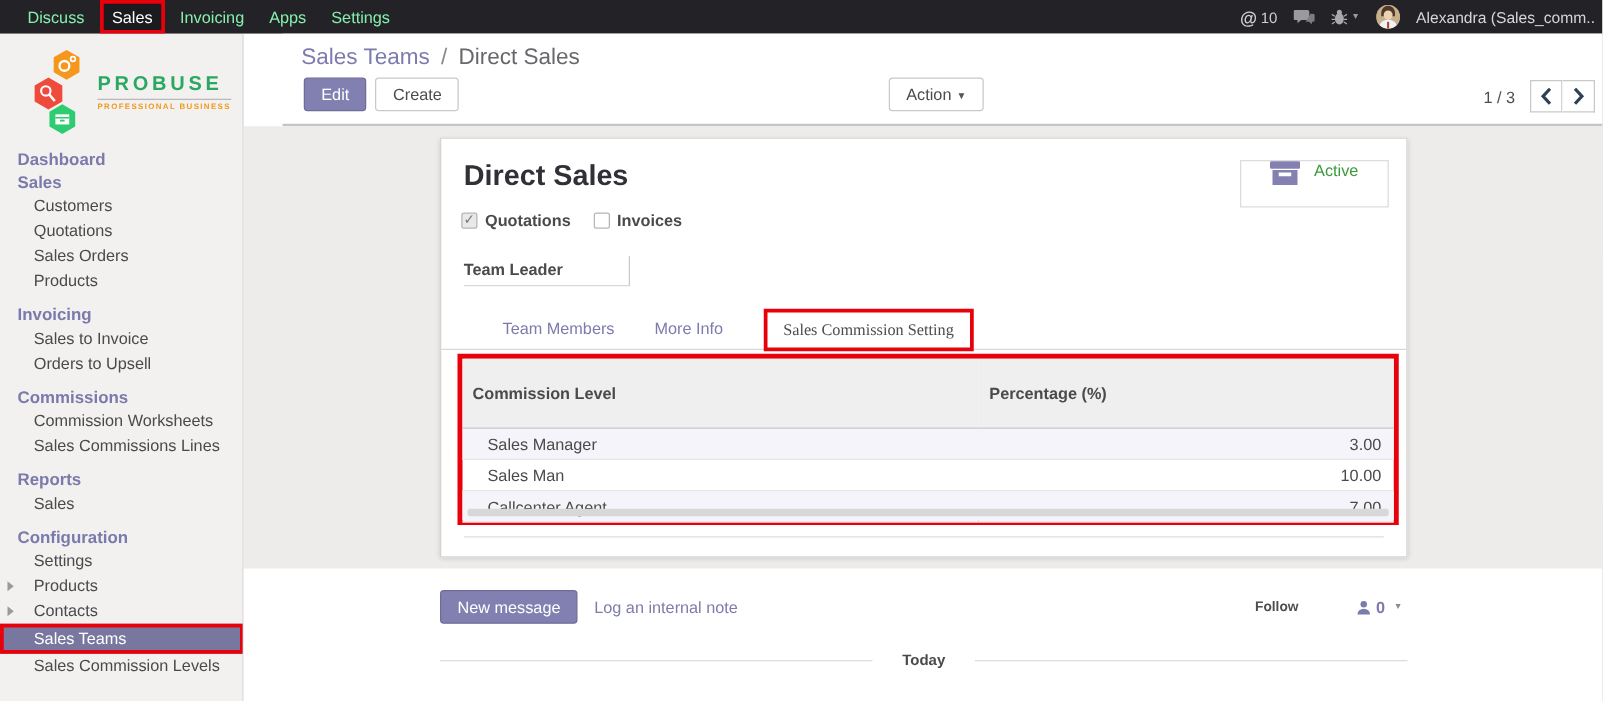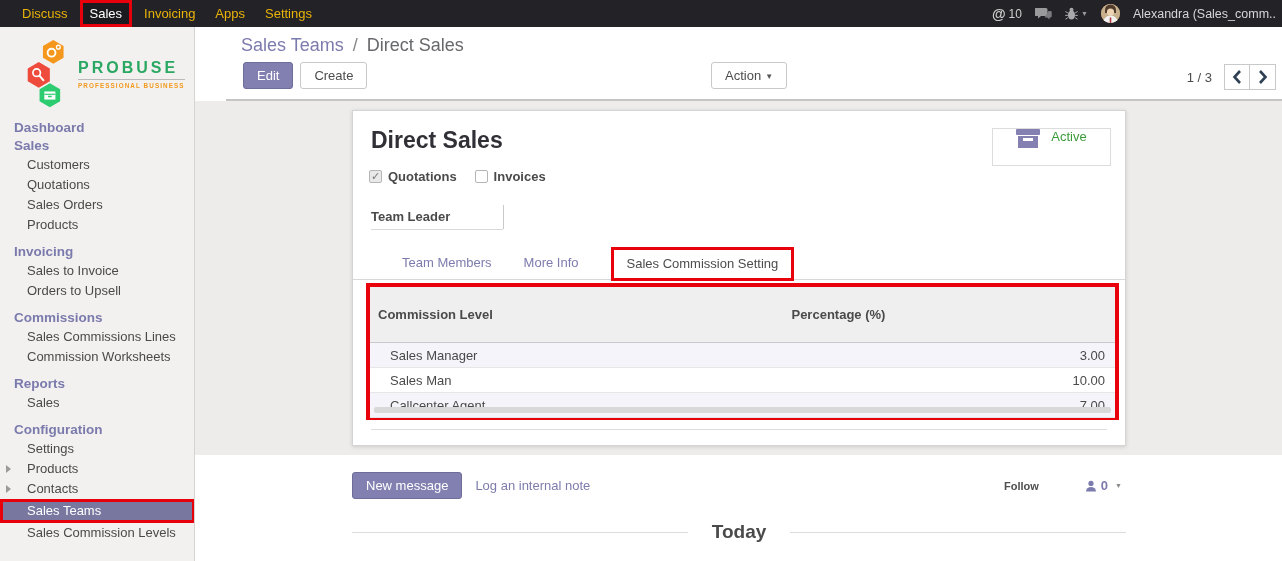--- a/index.html
+++ b/index.html
@@ -7,21 +7,21 @@
   #screen {
     position:relative; width:1282px; height:561px; overflow:hidden;
     font-family:"Liberation Sans", sans-serif; background:#fff;
   }
   
   .topbar {
     position:absolute; top:0; left:0; width:1282px; height:27px;
     background:#222227; display:flex; align-items:center; color:#c9c9c9;
   }
   .nav-left { display:flex; align-items:center; height:27px; margin-left:12px; }
-  .nav-item { font-size:13px; padding:0 10px; line-height:27px; color:#eab308; cursor:default; }
+  .nav-item { font-size:13px; padding:0 10px; line-height:27px; color:#86efac; cursor:default; }
   .nav-item.red-box {
     border:3px solid #e8000b; height:27px; line-height:21px; color:#fff;
     padding:0 7px; margin:0 2px; background:#1b1b1f;
   }
   .nav-right { position:absolute; right:6px; top:0; height:27px; display:flex; align-items:center; gap:13px; }
   .at-wrap { display:flex; align-items:center; gap:3px; color:#cfcfcf; }
   .at-sym { font-size:14px; font-weight:bold; }
   .at-count { font-size:12px; }
   .caret-dn { font-size:7px; color:#9b9b9b; margin-left:3px; }
   .avatar-wrap { width:19px; height:19px; border-radius:50%; overflow:hidden; background:#caa66c; flex:0 0 auto; }
@@ -88,21 +88,21 @@
   .tl-row { position:absolute; left:18px; top:96px; }
   .tl-label { display:inline-block; width:132px; font-size:13px; font-weight:bold; color:#4a4a4a;
     border-bottom:1px solid #d9d9d9; padding-bottom:5px; }
   .tl-sep { position:absolute; left:132px; top:-2px; height:24px; border-left:1px solid #c9c9c9; }
   .tl-value { position:absolute; left:140px; top:0; width:400px; height:20px; }
   
   .tabs { position:absolute; left:0; right:0; top:135px; height:34px; border-bottom:1px solid #d8d8d8;
     display:flex; align-items:center; padding-left:49px; }
   .tab { font-size:13px; color:#7c7bad; margin-right:32px; cursor:pointer; }
   .tab.active-box { border:3px solid #e8000b; background:#fff; color:#4c4c4c; height:34px;
-    display:flex; align-items:center; padding:0 13px; margin-right:0; margin-top:2px; }
+    display:flex; align-items:center; padding:0 13px; margin-right:0; margin-top:2px;font-family:Liberation Serif, serif; }
   
   .tbl-wrap { position:absolute; left:13px; top:172px; width:753px; height:137px;
     border:4px solid #e8000b; background:#fff; }
   table.ctable { width:100%; border-collapse:collapse; font-size:13px; color:#4a4a4a; table-layout:fixed; }
   .ctable th { background:#efefef; font-weight:bold; text-align:left; padding:20px 8px; height:26px;
     border-bottom:1px solid #c9c9c9; }
   .ctable td { padding:4px 20px; height:25px; border-bottom:1px solid #e6e6e6; }
   .ctable .col-pct { text-align:left; }
   .ctable td.pct { text-align:right; padding-right:10px; }
   .ctable tr.stripe { background:#f4f4fa; }
@@ -115,21 +115,21 @@
     align-items:center; justify-content:space-between; }
   .chat-left { display:flex; align-items:center; gap:13px; }
   .log-note { font-size:13px; color:#7d7cac; cursor:pointer; }
   .chat-right { display:flex; align-items:center; gap:46px; padding-right:4px; }
   .follow { font-size:11px; font-weight:bold; color:#4f4f4f; cursor:pointer;text-align:center; }
   .followers { display:flex; align-items:center; gap:4px; cursor:pointer; }
   .followers .cnt { font-size:13px; font-weight:bold; color:#7c7bad; }
   .followers .fcaret { font-size:7px; color:#8a8a8a; margin-left:3px; }
   .today-divider { position:absolute; left:157px; top:66px; width:774px; display:flex; align-items:center; }
   .today-divider .line { flex:1; border-top:1px solid #dcdcdc; }
-  .today-divider .today-text { font-size:19px; font-weight:bold; color:#4a4a4a; padding:0 24px; }
+  .today-divider .today-text { font-size:12px; font-weight:bold; color:#4a4a4a; padding:0 24px; }
   svg { display:block; }
 </style>
 </head>
 <body>
 
 <div id="screen">
 
   <div class="topbar">
     <div class="nav-left">
       <div class="nav-item">Discuss</div>
@@ -203,22 +203,22 @@
       <div class="s-item">Quotations</div>
       <div class="s-item">Sales Orders</div>
       <div class="s-item">Products</div>
       <div class="s-sect">
         <div class="s-header">Invoicing</div>
         <div class="s-item">Sales to Invoice</div>
         <div class="s-item">Orders to Upsell</div>
       </div>
       <div class="s-sect">
         <div class="s-header">Commissions</div>
+        <div class="s-item">Commission Worksheets</div>
         <div class="s-item">Sales Commissions Lines</div>
-        <div class="s-item">Commission Worksheets</div>
       </div>
       <div class="s-sect">
         <div class="s-header">Reports</div>
         <div class="s-item">Sales</div>
       </div>
       <div class="s-sect">
         <div class="s-header">Configuration</div>
         <div class="s-item">Settings</div>
         <div class="s-item"><span class="exp-caret"></span><span>Products</span></div>
         <div class="s-item"><span class="exp-caret"></span><span>Contacts</span></div>

